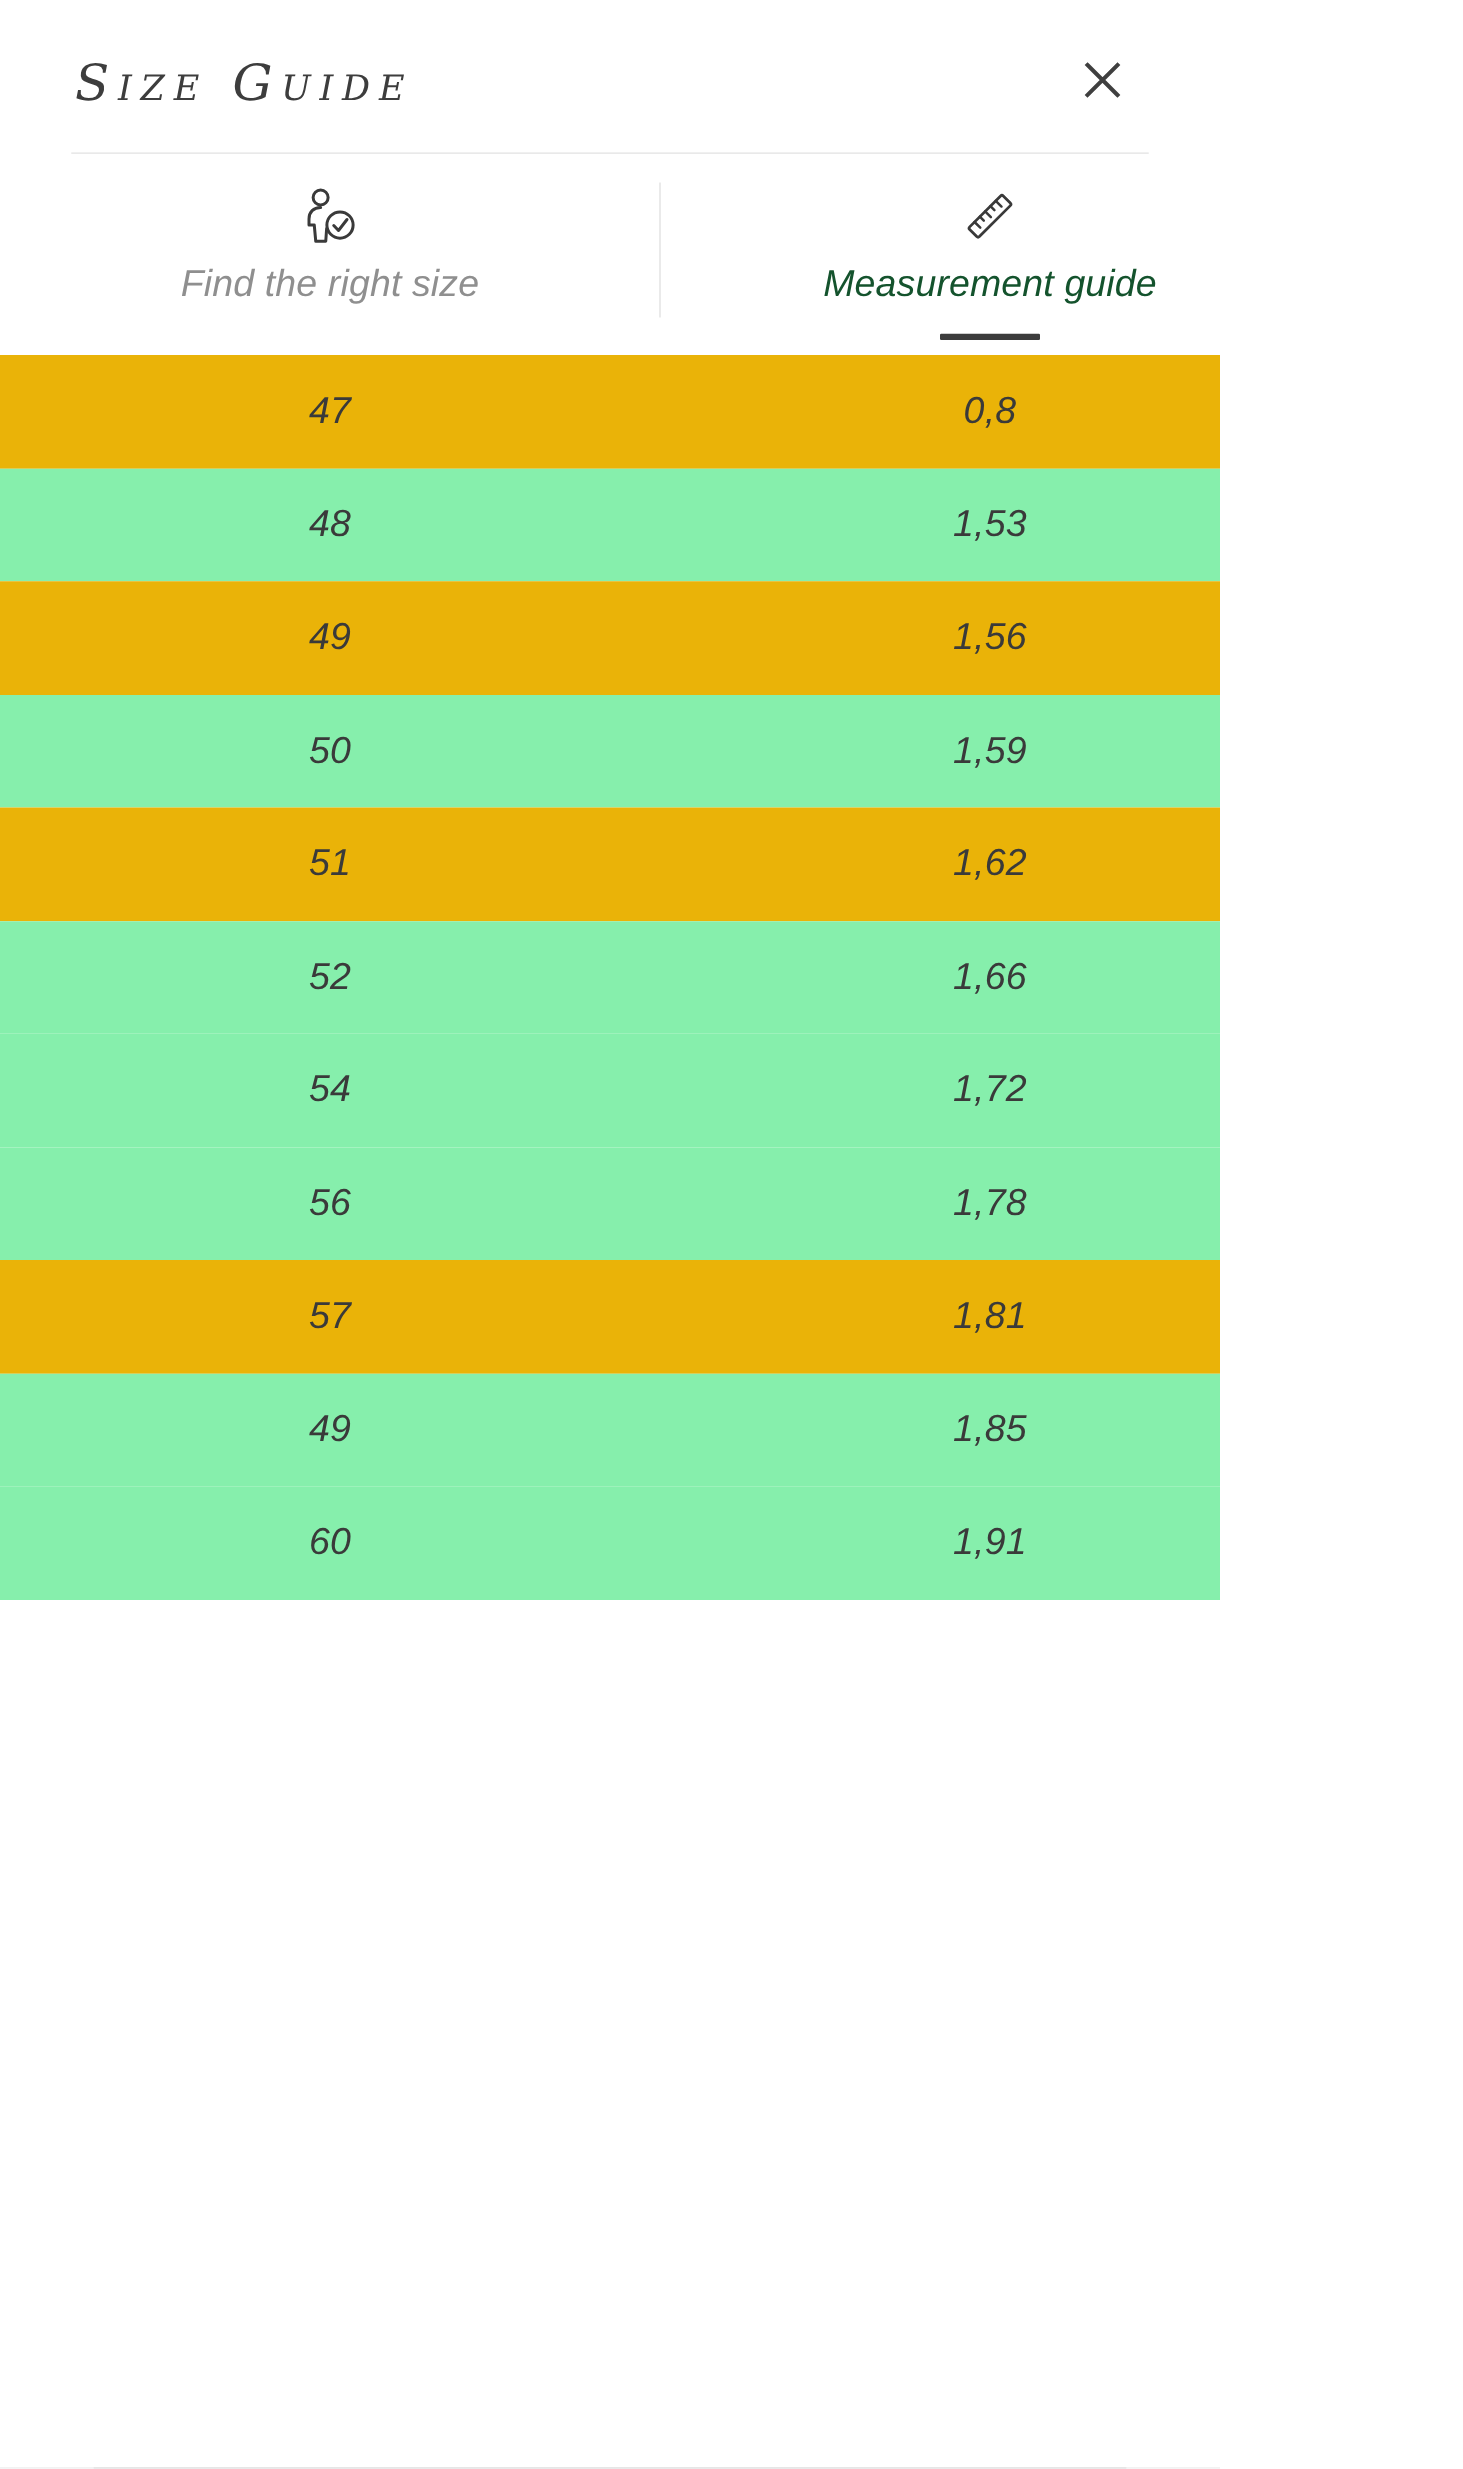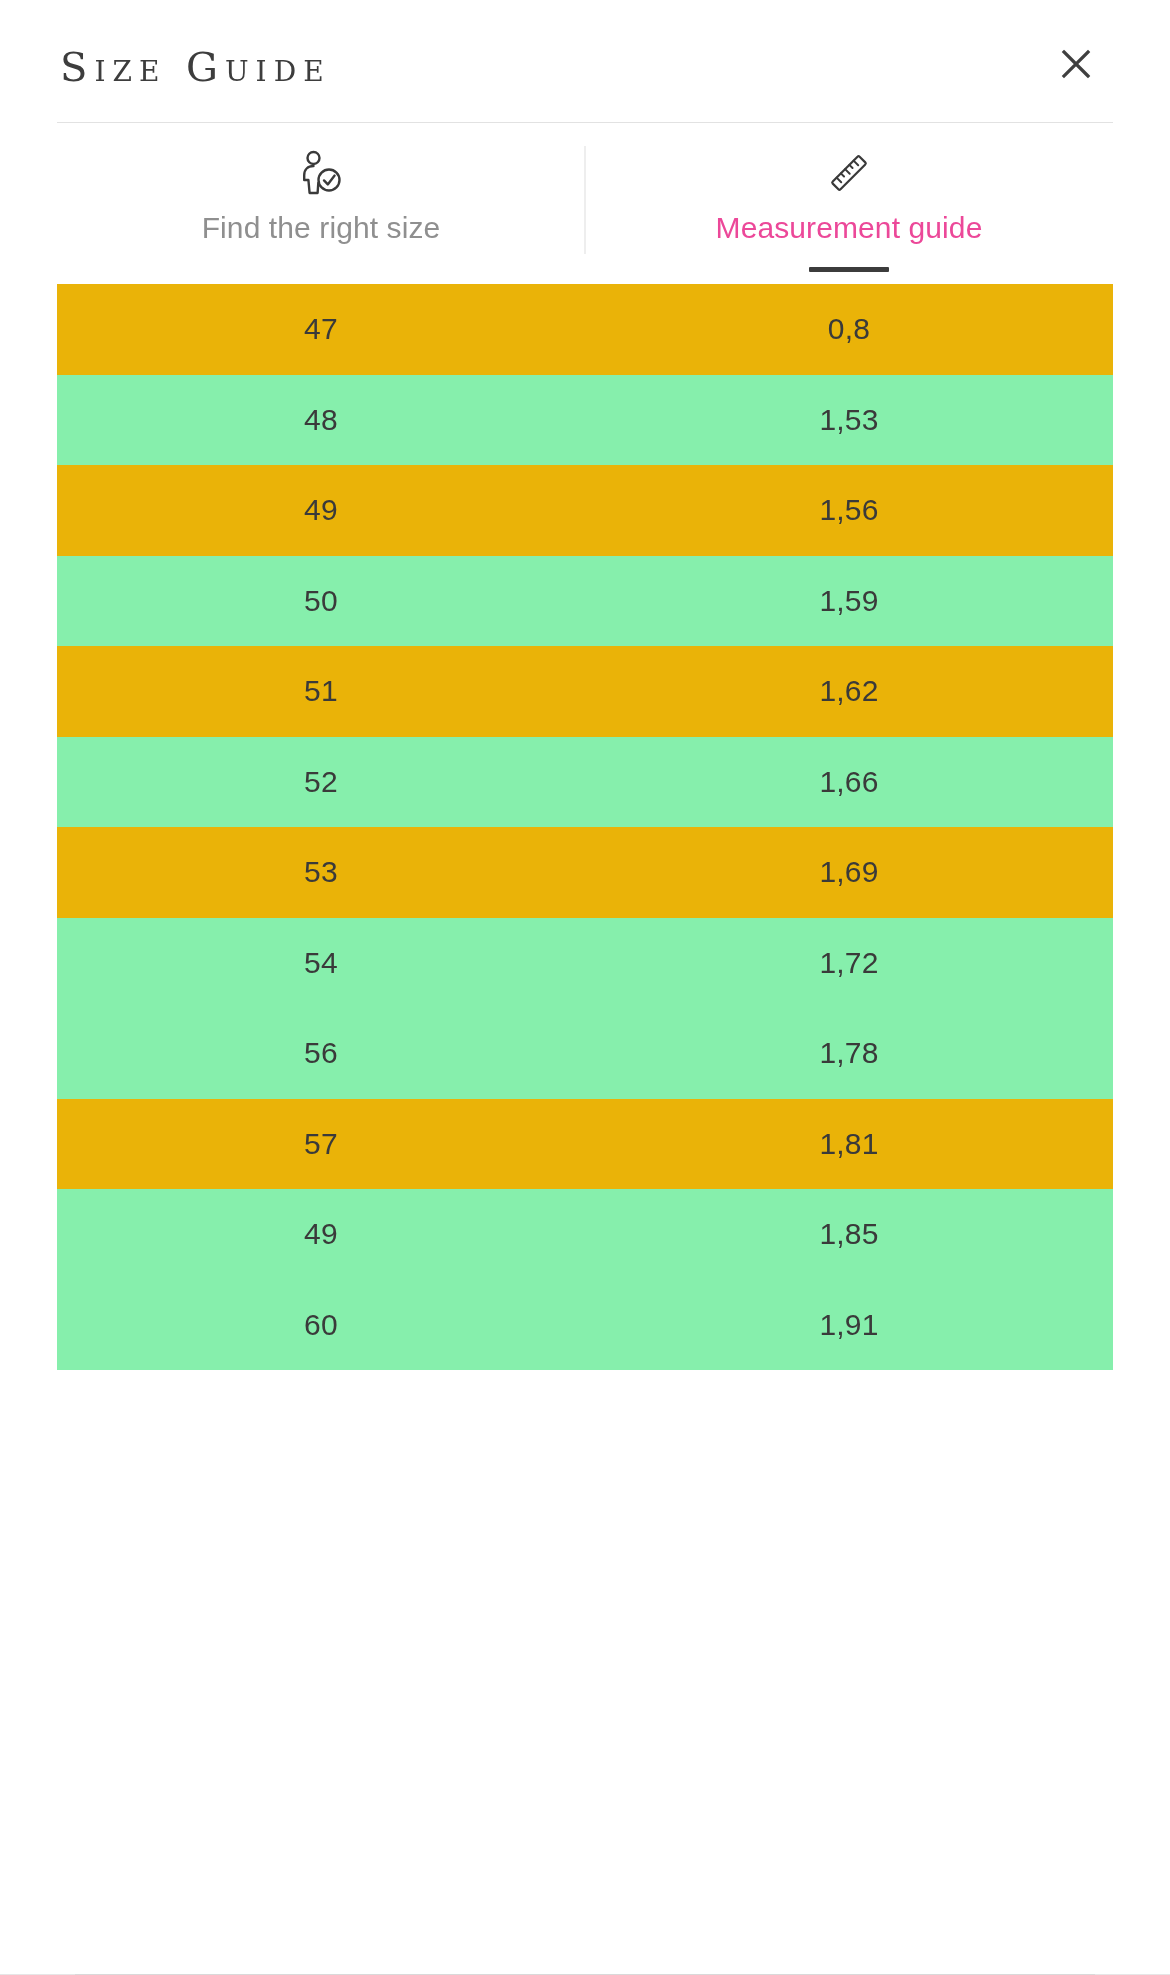--- a/index.html
+++ b/index.html
@@ -7,24 +7,25 @@
   html, body {
     width: 1170px;
     height: 1975px;
     background: #ffffff;
     font-family: "Liberation Sans", sans-serif;
     -webkit-font-smoothing: antialiased;
   }
 
   .modal {
     position: relative;
-    width: 1170px;
+    width: 976px;
     height: 1975px;
     background: #ffffff;
     overflow: hidden;
+    font-style: italic;
   }
 
   
   .modal-header {
     position: relative;
     height: 122px;
     display: flex;
     align-items: center;
     justify-content: space-between;
     padding: 0 60px 0 60px;
@@ -97,21 +98,21 @@
   .tab-icon svg { display: block; }
 
   .tab-label {
     font-size: 30px;
     line-height: 36px;
     color: #8f8f8f;
     font-weight: 400;
     letter-spacing: 0.1px;
     white-space: nowrap;
   }
-  .tab.active .tab-label { color: #ec4899; }
+  .tab.active .tab-label { color: #14532d; }
 
   .tab-underline {
     position: absolute;
     bottom: -26px;
     left: 50%;
     transform: translateX(-50%);
     width: 80px;
     height: 5px;
     background: #3c3c3c;
     border-radius: 1px;
@@ -239,24 +240,20 @@
         <td>1,59</td>
       </tr>
       <tr class="stripe">
         <td>51</td>
         <td>1,62</td>
       </tr>
       <tr class="plain">
         <td>52</td>
         <td>1,66</td>
       </tr>
-      <tr class="stripe">
-        <td>53</td>
-        <td>1,69</td>
-      </tr>
       <tr class="plain">
         <td>54</td>
         <td>1,72</td>
       </tr>
       <tr class="plain">
         <td>56</td>
         <td>1,78</td>
       </tr>
       <tr class="stripe">
         <td>57</td>

